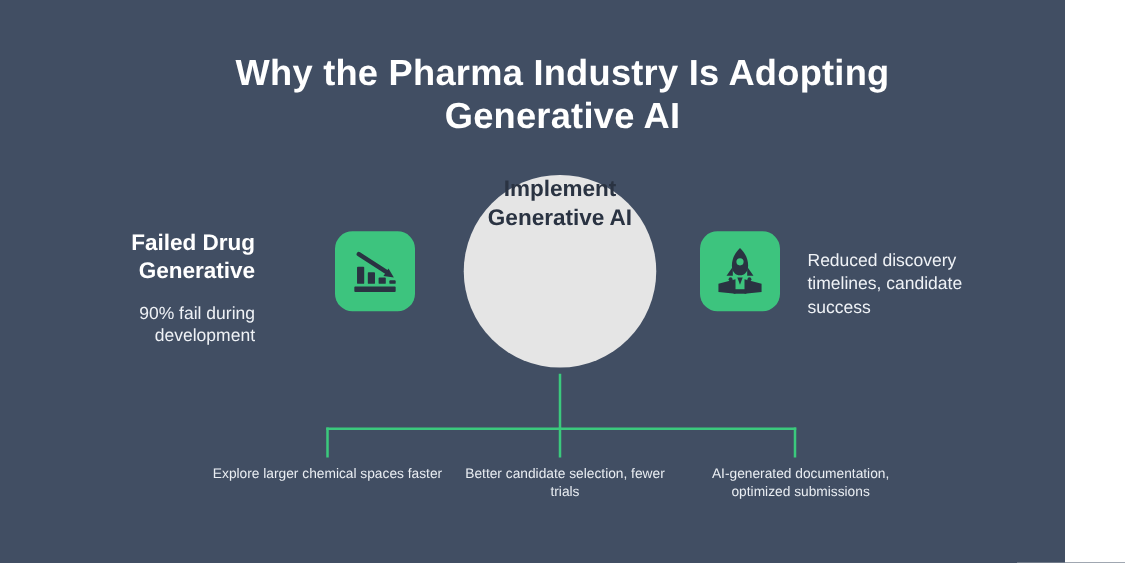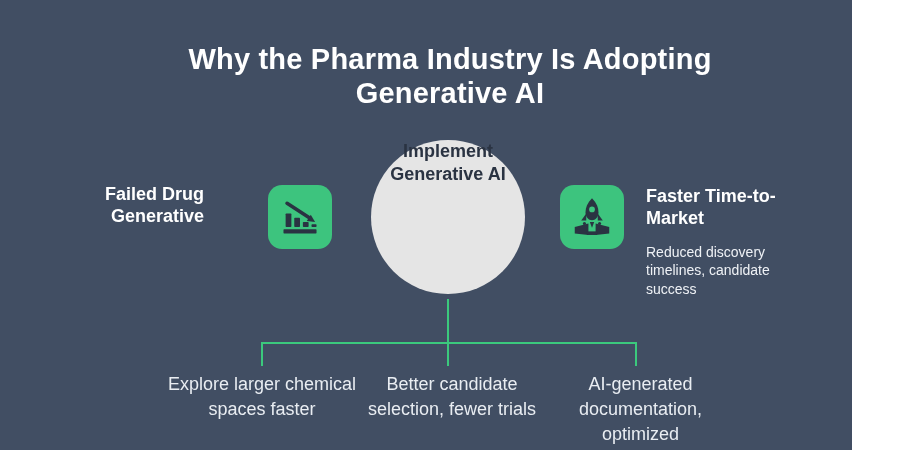--- a/index.html
+++ b/index.html
@@ -73,37 +73,38 @@
   .stem       { left: 447px; top: 299px; width: 2px; height: 44px; }
   .hline      { left: 261px; top: 342px; width: 376px; height: 2px; }
   .drop-left  { left: 261px; top: 342px; width: 2px; height: 24px; }
   .drop-mid   { left: 447px; top: 342px; width: 2px; height: 24px; }
   .drop-right { left: 635px; top: 342px; width: 2px; height: 24px; }
   .benefit {
     position: absolute;
     top: 372px;
     text-align: center;
     color: #E9EDF2;
-    font-size: 18px;
+    font-size: 11px;
     line-height: 1.38;
   }
   .benefit-0 { left: 167px; width: 190px; }
   .benefit-1 { left: 362px; width: 180px; }
   .benefit-2 { left: 553px; width: 175px; }
   .icon-svg { display: block; }
 </style>
 </head>
 <body>
 
 <div class="canvas">
 
   <div class="title">Why the Pharma Industry Is Adopting Generative AI</div>
 
   <div class="feature-text feature-left">
     <div class="feature-heading">Failed Drug Generative</div>
+    <div class="feature-body">90% fail during development</div>
   </div>
 
   <div class="icon-tile tile-left">
     <svg class="icon-svg" width="46" height="46" viewBox="0 0 64 64" aria-hidden="true">
       <g fill="#2A3342">
         <rect x="9" y="49" width="46" height="6" rx="1"></rect>
         <rect x="12" y="27" width="8" height="19" rx="1"></rect>
         <rect x="24" y="33" width="8" height="13" rx="1"></rect>
         <rect x="36" y="39" width="8" height="7" rx="1"></rect>
         <rect x="48" y="42" width="7" height="4" rx="1"></rect>
@@ -128,21 +129,20 @@
         <circle cx="42.5" cy="41" r="2.2"></circle>
         <polygon points="8,46 27,41 27,57 8,55"></polygon>
         <polygon points="37,41 56,46 56,55 37,57"></polygon>
         <rect x="25" y="52" width="14" height="5"></rect>
       </g>
       <circle cx="32" cy="21.5" r="4" fill="#3DC47E"></circle>
     </svg>
   </div>
 
   <div class="feature-text feature-right">
-    <div class="feature-heading">Faster Time-to-Market</div>
     <div class="feature-body">Reduced discovery timelines, candidate success</div>
   </div>
 
   <div class="line stem"></div>
   <div class="line hline"></div>
   <div class="line drop-left"></div>
   <div class="line drop-mid"></div>
   <div class="line drop-right"></div>
 
   <div class="benefit benefit-0">Explore larger chemical spaces faster</div>

